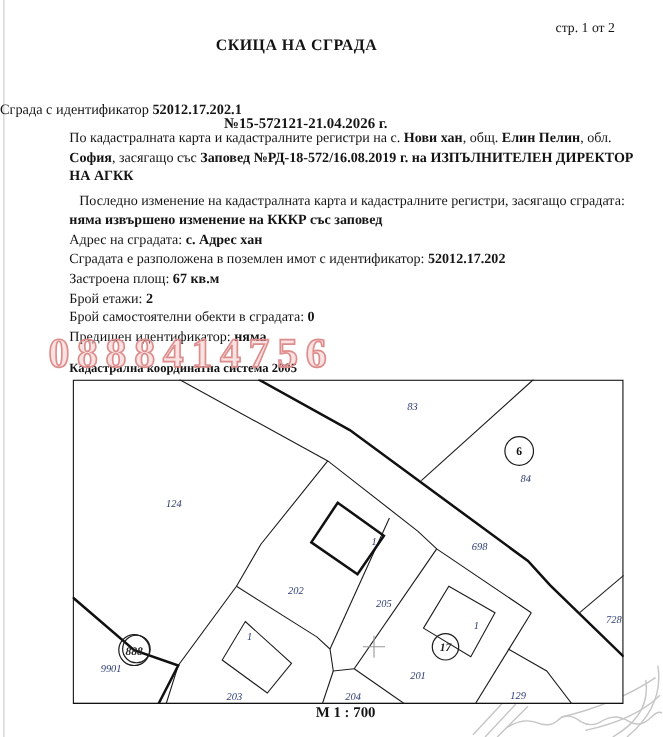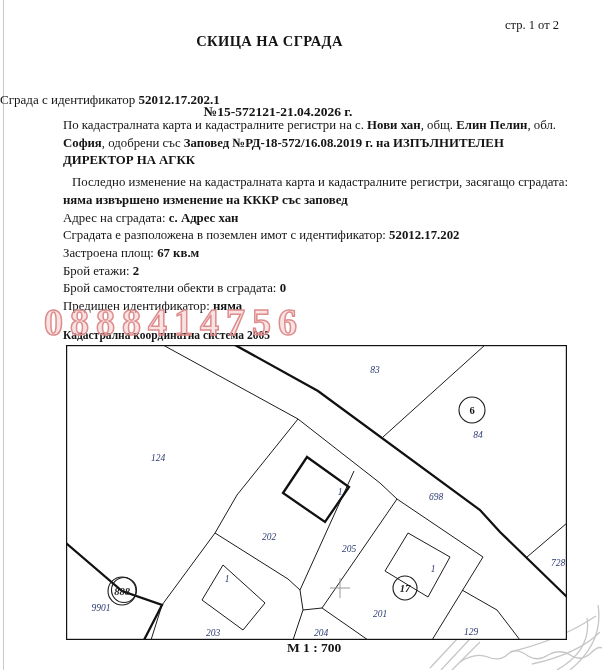--- a/index.html
+++ b/index.html
@@ -35,21 +35,21 @@
 <div class="page">
   <div class="page-edge"></div>
 
   <div class="pageno">стр. 1 от 2</div>
 
   <div class="title">СКИЦА НА СГРАДА</div>
   <div class="docnum">№15-572121-21.04.2026 г.</div>
   <div class="subtitle"><span>Сграда с идентификатор </span><span class="b">52012.17.202.1</span></div>
 
   <div class="rows">
-    <p><span>По кадастралната карта и кадастралните регистри на с. </span><span class="b">Нови хан</span><span>, общ. </span><span class="b">Елин Пелин</span><span>, обл. </span><span class="b">София</span><span>, одобрени със </span><span class="b">Заповед №РД-18-572/16.08.2019 г. на ИЗПЪЛНИТЕЛЕН ДИРЕКТОР НА АГКК</span></p>
+    <p><span>По кадастралната карта и кадастралните регистри на с. </span><span class="b">Нови хан</span><span>, общ. </span><span class="b">Елин Пелин</span><span>, обл. </span><span class="b">София</span><span>, засягащо със </span><span class="b">Заповед №РД-18-572/16.08.2019 г. на ИЗПЪЛНИТЕЛЕН ДИРЕКТОР НА АГКК</span></p>
     <p class="gap">Последно изменение на кадастралната карта и кадастралните регистри, засягащо сградата:</p>
     <p class="b">няма извършено изменение на КККР със заповед</p>
     <p><span>Адрес на сградата: </span><span class="b">с. Адрес хан</span></p>
     <p><span>Сградата е разположена в поземлен имот с идентификатор: </span><span class="b">52012.17.202</span></p>
     <p><span>Застроена площ: </span><span class="b">67 кв.м</span></p>
     <p><span>Брой етажи: </span><span class="b">2</span></p>
     <p><span>Брой самостоятелни обекти в сградата: </span><span class="b">0</span></p>
     <p><span>Предишен идентификатор: </span><span class="b">няма</span></p>
   </div>
 

